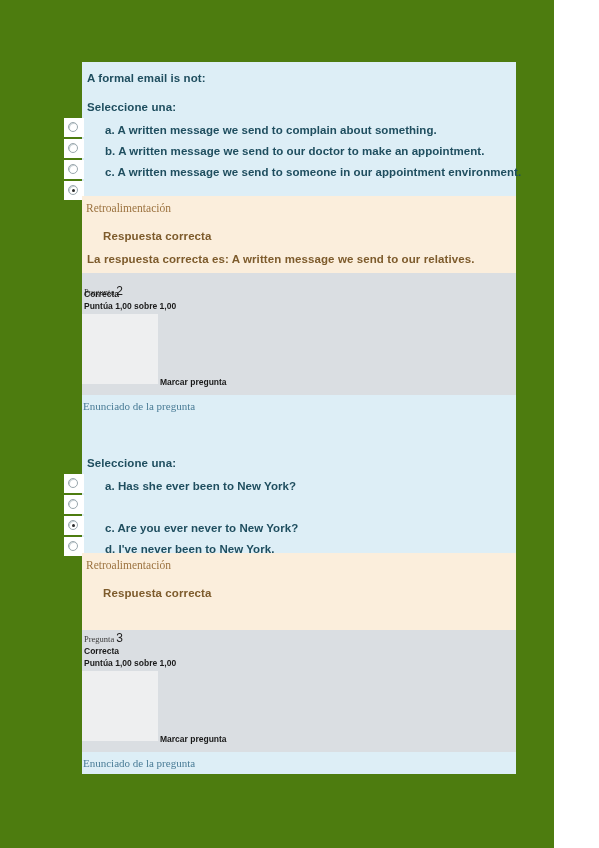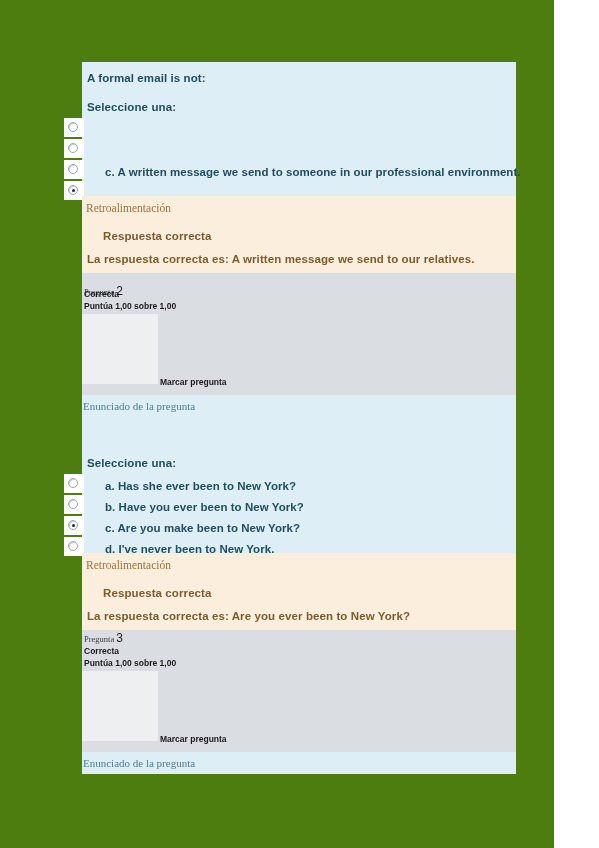--- a/index.html
+++ b/index.html
@@ -175,33 +175,35 @@
   <div class="block blue" style="top:62px; height:134px;">
 
     <div class="qtext" style="position:absolute; left:5px; top:9px;">A formal email is not:</div>
 
     <div class="qtext" style="position:absolute; left:5px; top:38px;">Seleccione una:</div>
 
     <div class="answer-row" style="top:56px;">
       <span class="radio-chip">
         <span class="radio"></span>
       </span>
+      <span class="answer-label">a. A written message we send to complain about something.</span>
     </div>
 
     <div class="answer-row" style="top:77px;">
       <span class="radio-chip">
         <span class="radio"></span>
       </span>
+      <span class="answer-label">b. A written message we send to our doctor to make an appointment.</span>
     </div>
 
     <div class="answer-row" style="top:98px;">
       <span class="radio-chip">
         <span class="radio"></span>
       </span>
-      <span class="answer-label">c. A written message we send to someone in our professional environment.</span>
+      <span class="answer-label">c. A written message we send to someone in our appointment environment.</span>
     </div>
 
     <div class="answer-row" style="top:119px;">
       <span class="radio-chip">
         <span class="radio checked"></span>
       </span>
     </div>
   </div>
 
   <div class="block cream" style="top:196px; height:77px;">
@@ -237,42 +239,40 @@
       <span class="radio-chip">
         <span class="radio"></span>
       </span>
       <span class="answer-label">a. Has she ever been to New York?</span>
     </div>
 
     <div class="answer-row" style="top:100px;">
       <span class="radio-chip">
         <span class="radio"></span>
       </span>
-      <span class="answer-label">b. Have you ever been to New York?</span>
     </div>
 
     <div class="answer-row" style="top:121px;">
       <span class="radio-chip">
         <span class="radio checked"></span>
       </span>
-      <span class="answer-label">c. Are you make been to New York?</span>
+      <span class="answer-label">c. Are you ever never to New York?</span>
     </div>
 
     <div class="answer-row" style="top:142px;">
       <span class="radio-chip">
         <span class="radio"></span>
       </span>
       <span class="answer-label">d. I've never been to New York.</span>
     </div>
   </div>
 
   <div class="block cream" style="top:553px; height:77px;">
     <div class="fb-title" style="position:absolute; left:4px; top:5px;">Retroalimentación</div>
     <div class="fb-head" style="position:absolute; left:5px; top:33px;">Respuesta correcta</div>
-    <div class="fb-body" style="position:absolute; left:5px; top:56px;">La respuesta correcta es: Are you ever been to New York?</div>
   </div>
 
   <div class="block gray" style="top:630px; height:122px;">
 
     <div class="info-inner-panel" style="left:0px; top:41px; width:76px; height:70px;"></div>
 
     <div class="info-pregunta" style="left:2px; top:3px;">
       <span>Pregunta</span>
       <span class="num">3</span>
     </div>

